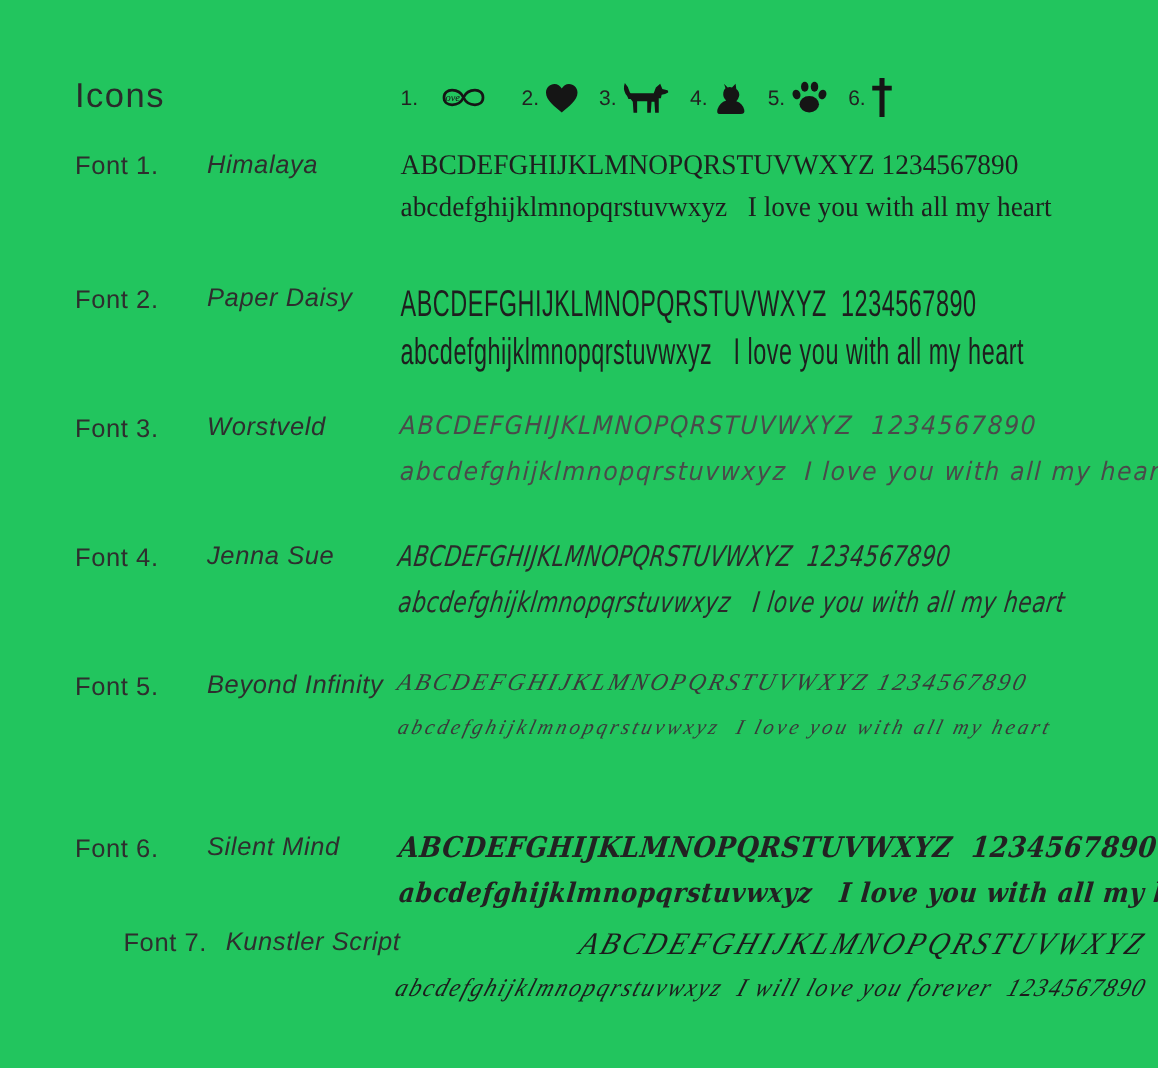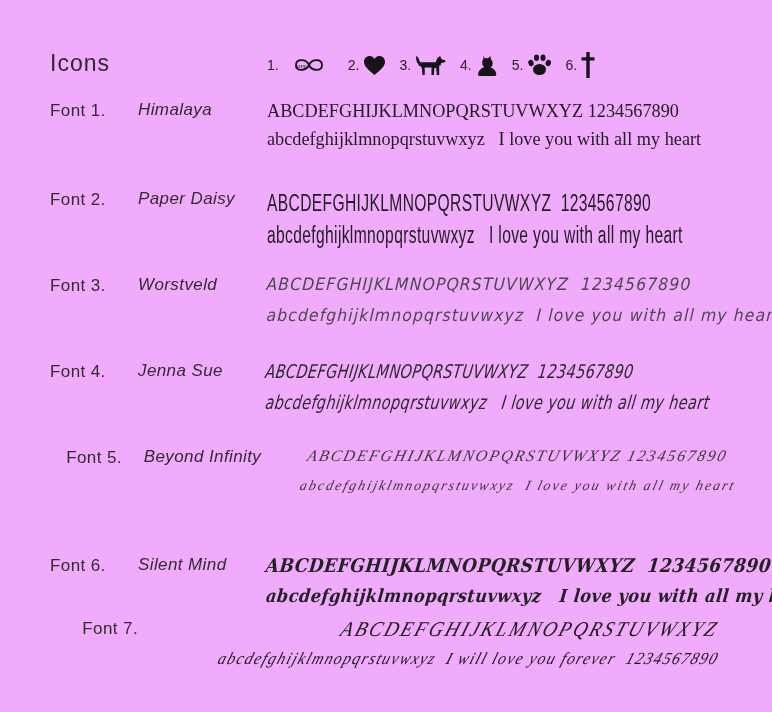--- a/index.html
+++ b/index.html
@@ -1,38 +1,38 @@
 <!DOCTYPE html>
 <html><head>
 <meta charset="utf-8">
 <style>
   html,body { margin:0; padding:0; background:#ffffff; }
   .canvas {
-    position:relative; width:772px; height:712px; background:#f0abfc;
+    position:relative; width:772px; height:712px; background:#22c55e;
     font-family:"Liberation Sans", sans-serif; color:#1e1e1e; overflow:hidden;
   }
   .row { position:absolute; left:50px; right:0; display:flex; align-items:flex-start; }
 
   
   .icons-row { top:50px; }
   .icons-title { width:217px; flex:none; font-size:23px; letter-spacing:1px; color:#2a2a2a; }
   .icons-list { display:flex; align-items:center; gap:12px; padding-top:1px; }
   .icon-item { display:flex; align-items:center; gap:3px; }
   .icon-num { font-size:14px; color:#222; }
   .icon-item svg { display:block; }
   .glyph { fill:#151515; }
 
   
   .col-label { width:88px; flex:none; font-size:17px; letter-spacing:0.4px; color:#2e2e2e; }
   .col-name  { width:129px; flex:none; font-size:17px; letter-spacing:0.4px; color:#2e2e2e; line-height:28px; margin-top:-5px;font-style:italic; }
   .col-sample { flex:1; }
   .line { white-space:pre; line-height:1; transform-origin:left top; }
 
   .r1 { top:101px; } .r2 { top:190px; } .r3 { top:276px; }
-  .r4 { top:362px; } .r5 { top:448px;text-align:center; } .r6 { top:556px; } .r7 { top:619px;text-align:right; }
+  .r4 { top:362px; } .r5 { top:448px; } .r6 { top:556px; } .r7 { top:619px;text-align:right; }
 
   
   .f1 .line { font-family:"Liberation Serif", serif; font-size:19px; transform:scaleX(0.96); }
   .f1 .upper { margin-bottom:9px; }
 
   
   .f2 .line { font-family:"Liberation Sans", sans-serif; font-size:23px; transform:scale(0.68,1.08); letter-spacing:0.5px; }
   .f2 .upper { margin-bottom:9px; }
 
   
@@ -178,19 +178,20 @@
     <div class="col-label">Font 6.</div>
     <div class="col-name">Silent Mind</div>
     <div class="col-sample">
       <div class="line upper">ABCDEFGHIJKLMNOPQRSTUVWXYZ  1234567890</div>
       <div class="line lower">abcdefghijklmnopqrstuvwxyz   I love you with all my heart</div>
     </div>
   </div>
 
   <div class="row r7 f7">
     <div class="col-label">Font 7.</div>
+    <div class="col-name">Kunstler Script</div>
     <div class="col-sample">
       <div class="line upper">ABCDEFGHIJKLMNOPQRSTUVWXYZ</div>
       <div class="line lower">abcdefghijklmnopqrstuvwxyz  I will love you forever  1234567890</div>
     </div>
   </div>
 
 </div>
 
 </body></html>

